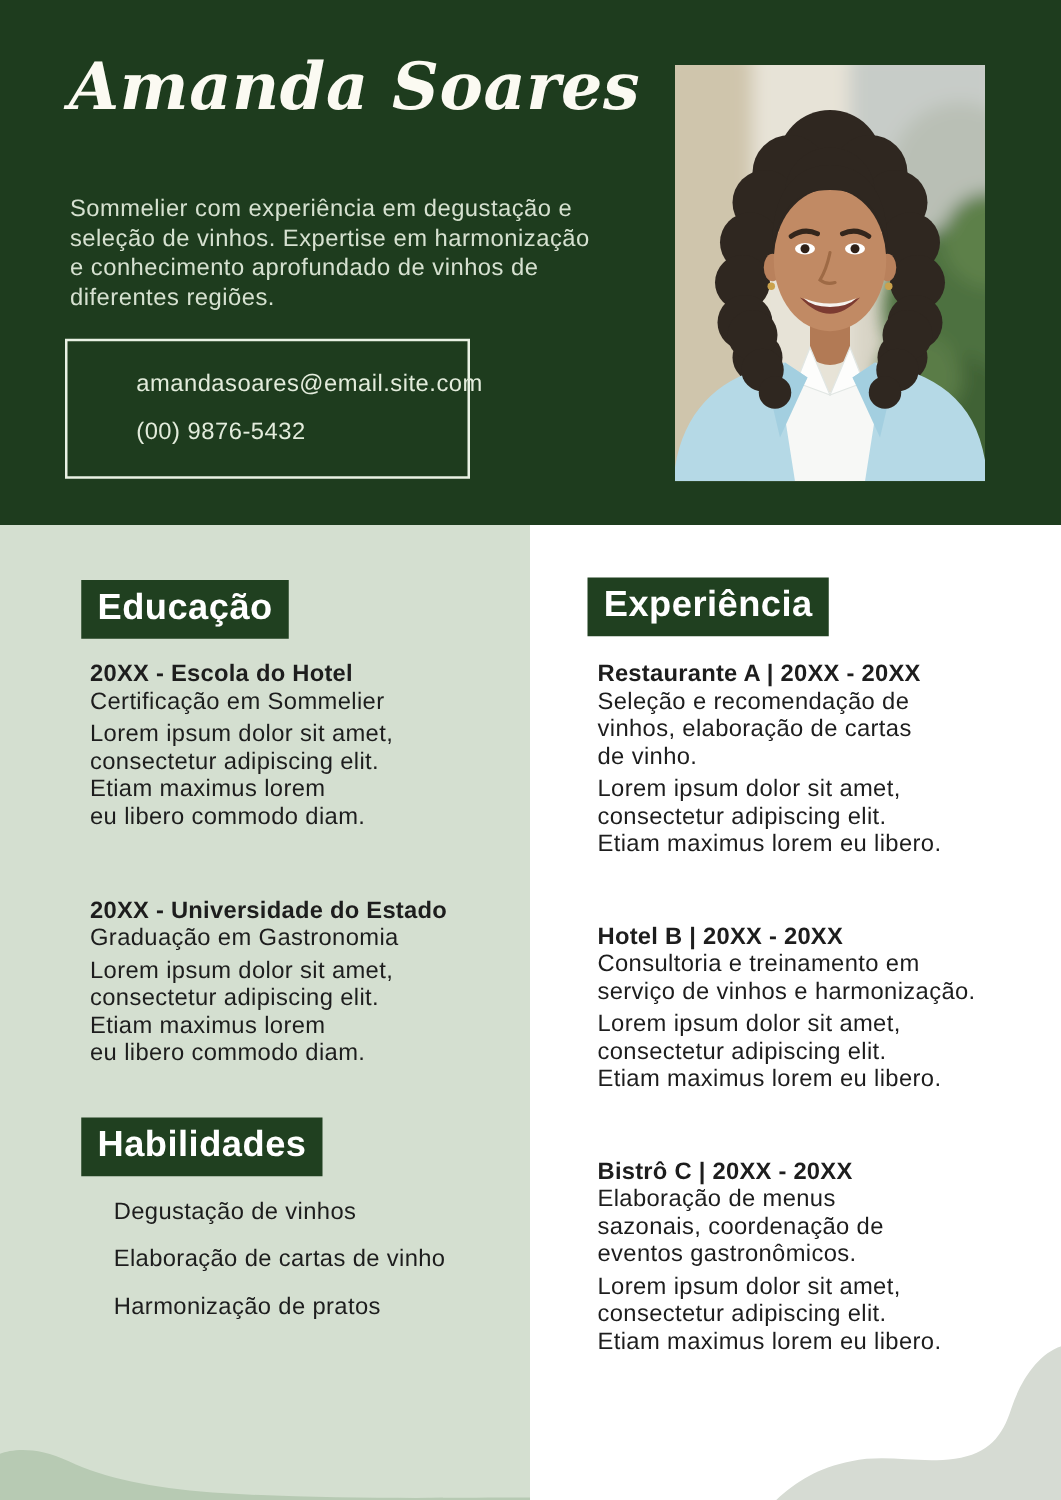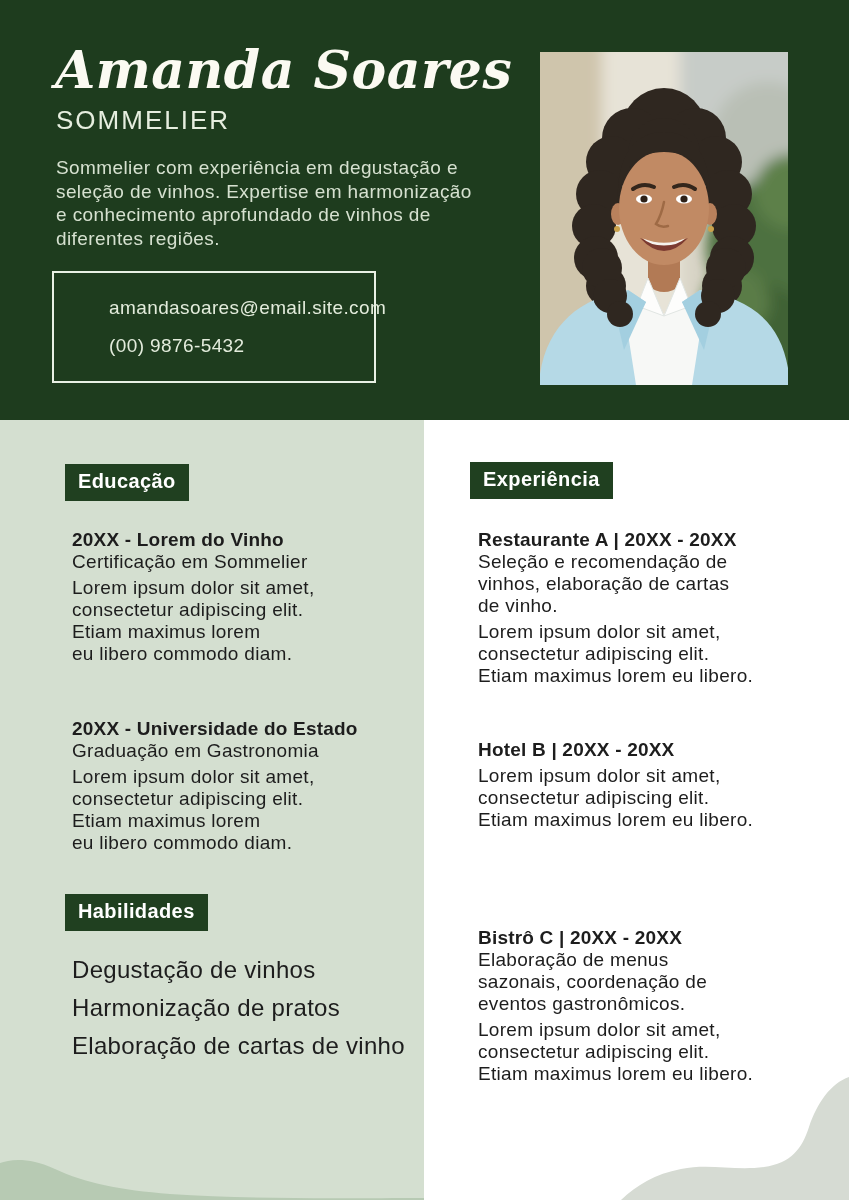--- a/index.html
+++ b/index.html
@@ -31,50 +31,49 @@
   .contact-row{position:absolute;left:55px;font-size:19px;letter-spacing:.4px;color:#e3ecdc;white-space:nowrap;}
   .contact-row.email{top:24px;}
   .contact-row.phone{top:62px;}
   .photo{position:absolute;left:540px;top:52px;width:248px;height:333px;overflow:hidden;}
   .photo svg{display:block;}
   
   .left-col{position:absolute;left:0;top:420px;width:424px;height:780px;background:#d4dfd0;}
   .right-col{position:absolute;left:424px;top:420px;width:425px;height:780px;background:#ffffff;}
   .tag{
     position:absolute;display:inline-block;background:#204020;color:#ffffff;
-    font-size:20px;font-weight:700;letter-spacing:.4px;
+    font-size:29px;font-weight:700;letter-spacing:.4px;
     padding:6px 13px 8px 13px;white-space:nowrap;
   }
   .tag.edu{left:65px;top:464px;}
   .tag.hab{left:65px;top:894px;}
   .tag.exp{left:470px;top:462px;}
   .entry{position:absolute;width:360px;color:#1d1d1d;}
   .entry .heading{font-size:19px;font-weight:700;line-height:23px;letter-spacing:.2px;white-space:nowrap;}
   .entry .sub{font-size:19px;line-height:22px;letter-spacing:.3px;}
   .entry .para{margin-top:4px;font-size:19px;line-height:22px;letter-spacing:.3px;}
   .pre{white-space:pre-line;}
   .e1{left:72px;top:528px;}
   .e2{left:72px;top:717px;}
   .x1{left:478px;top:528px;}
   .x2{left:478px;top:738px;}
   .x3{left:478px;top:926px;}
   .skills{position:absolute;left:72px;top:959px;width:340px;}
-  .skill{font-size:24px;line-height:21px;letter-spacing:.3px;color:#1d1d1d;margin-bottom:17px;white-space:nowrap;}
+  .skill{font-size:19px;line-height:21px;letter-spacing:.3px;color:#1d1d1d;margin-bottom:17px;white-space:nowrap;margin-left:19px;}
   
   .hill{position:absolute;left:0;bottom:0;width:424px;height:45px;}
   .blob{position:absolute;right:0;bottom:0;width:290px;height:125px;}
 </style>
 </head>
 <body>
 
 <div class="page">
 
   <div class="header">
     <div class="name">Amanda Soares</div>
-    <div class="role">SOMMELIER</div>
     <div class="summary pre">Sommelier com experiência em degustação e
 seleção de vinhos. Expertise em harmonização
 e conhecimento aprofundado de vinhos de
 diferentes regiões.</div>
 
     <div class="contact-box">
       <div class="contact-row email">amandasoares@email.site.com</div>
       <div class="contact-row phone">(00) 9876-5432</div>
     </div>
 
@@ -166,53 +165,55 @@
     <svg class="blob" viewBox="0 0 290 125" preserveAspectRatio="none">
       <path d="M290 2 C272 8, 258 28, 250 52 C243 74, 232 88, 205 92 C175 96, 150 88, 122 94 C96 99, 78 110, 62 125 L290 125 Z" fill="#d6dbd3"></path>
     </svg>
   </div>
 
   <div class="tag edu">Educação</div>
   <div class="tag hab">Habilidades</div>
   <div class="tag exp">Experiência</div>
 
   <div class="entry e1">
-    <div class="heading">20XX - Lorem do Vinho</div>
+    <div class="heading">20XX - Escola do Hotel</div>
     <div class="sub">Certificação em Sommelier</div>
     <div class="para pre">Lorem ipsum dolor sit amet,
 consectetur adipiscing elit.
 Etiam maximus lorem
 eu libero commodo diam.</div>
   </div>
   <div class="entry e2">
     <div class="heading">20XX - Universidade do Estado</div>
     <div class="sub">Graduação em Gastronomia</div>
     <div class="para pre">Lorem ipsum dolor sit amet,
 consectetur adipiscing elit.
 Etiam maximus lorem
 eu libero commodo diam.</div>
   </div>
 
   <div class="skills">
     <div class="skill">Degustação de vinhos</div>
+    <div class="skill">Elaboração de cartas de vinho</div>
     <div class="skill">Harmonização de pratos</div>
-    <div class="skill">Elaboração de cartas de vinho</div>
   </div>
 
   <div class="entry x1">
     <div class="heading">Restaurante A | 20XX - 20XX</div>
     <div class="sub pre">Seleção e recomendação de
 vinhos, elaboração de cartas
 de vinho.</div>
     <div class="para pre">Lorem ipsum dolor sit amet,
 consectetur adipiscing elit.
 Etiam maximus lorem eu libero.</div>
   </div>
   <div class="entry x2">
     <div class="heading">Hotel B | 20XX - 20XX</div>
+    <div class="sub pre">Consultoria e treinamento em
+serviço de vinhos e harmonização.</div>
     <div class="para pre">Lorem ipsum dolor sit amet,
 consectetur adipiscing elit.
 Etiam maximus lorem eu libero.</div>
   </div>
   <div class="entry x3">
     <div class="heading">Bistrô C | 20XX - 20XX</div>
     <div class="sub pre">Elaboração de menus
 sazonais, coordenação de
 eventos gastronômicos.</div>
     <div class="para pre">Lorem ipsum dolor sit amet,

